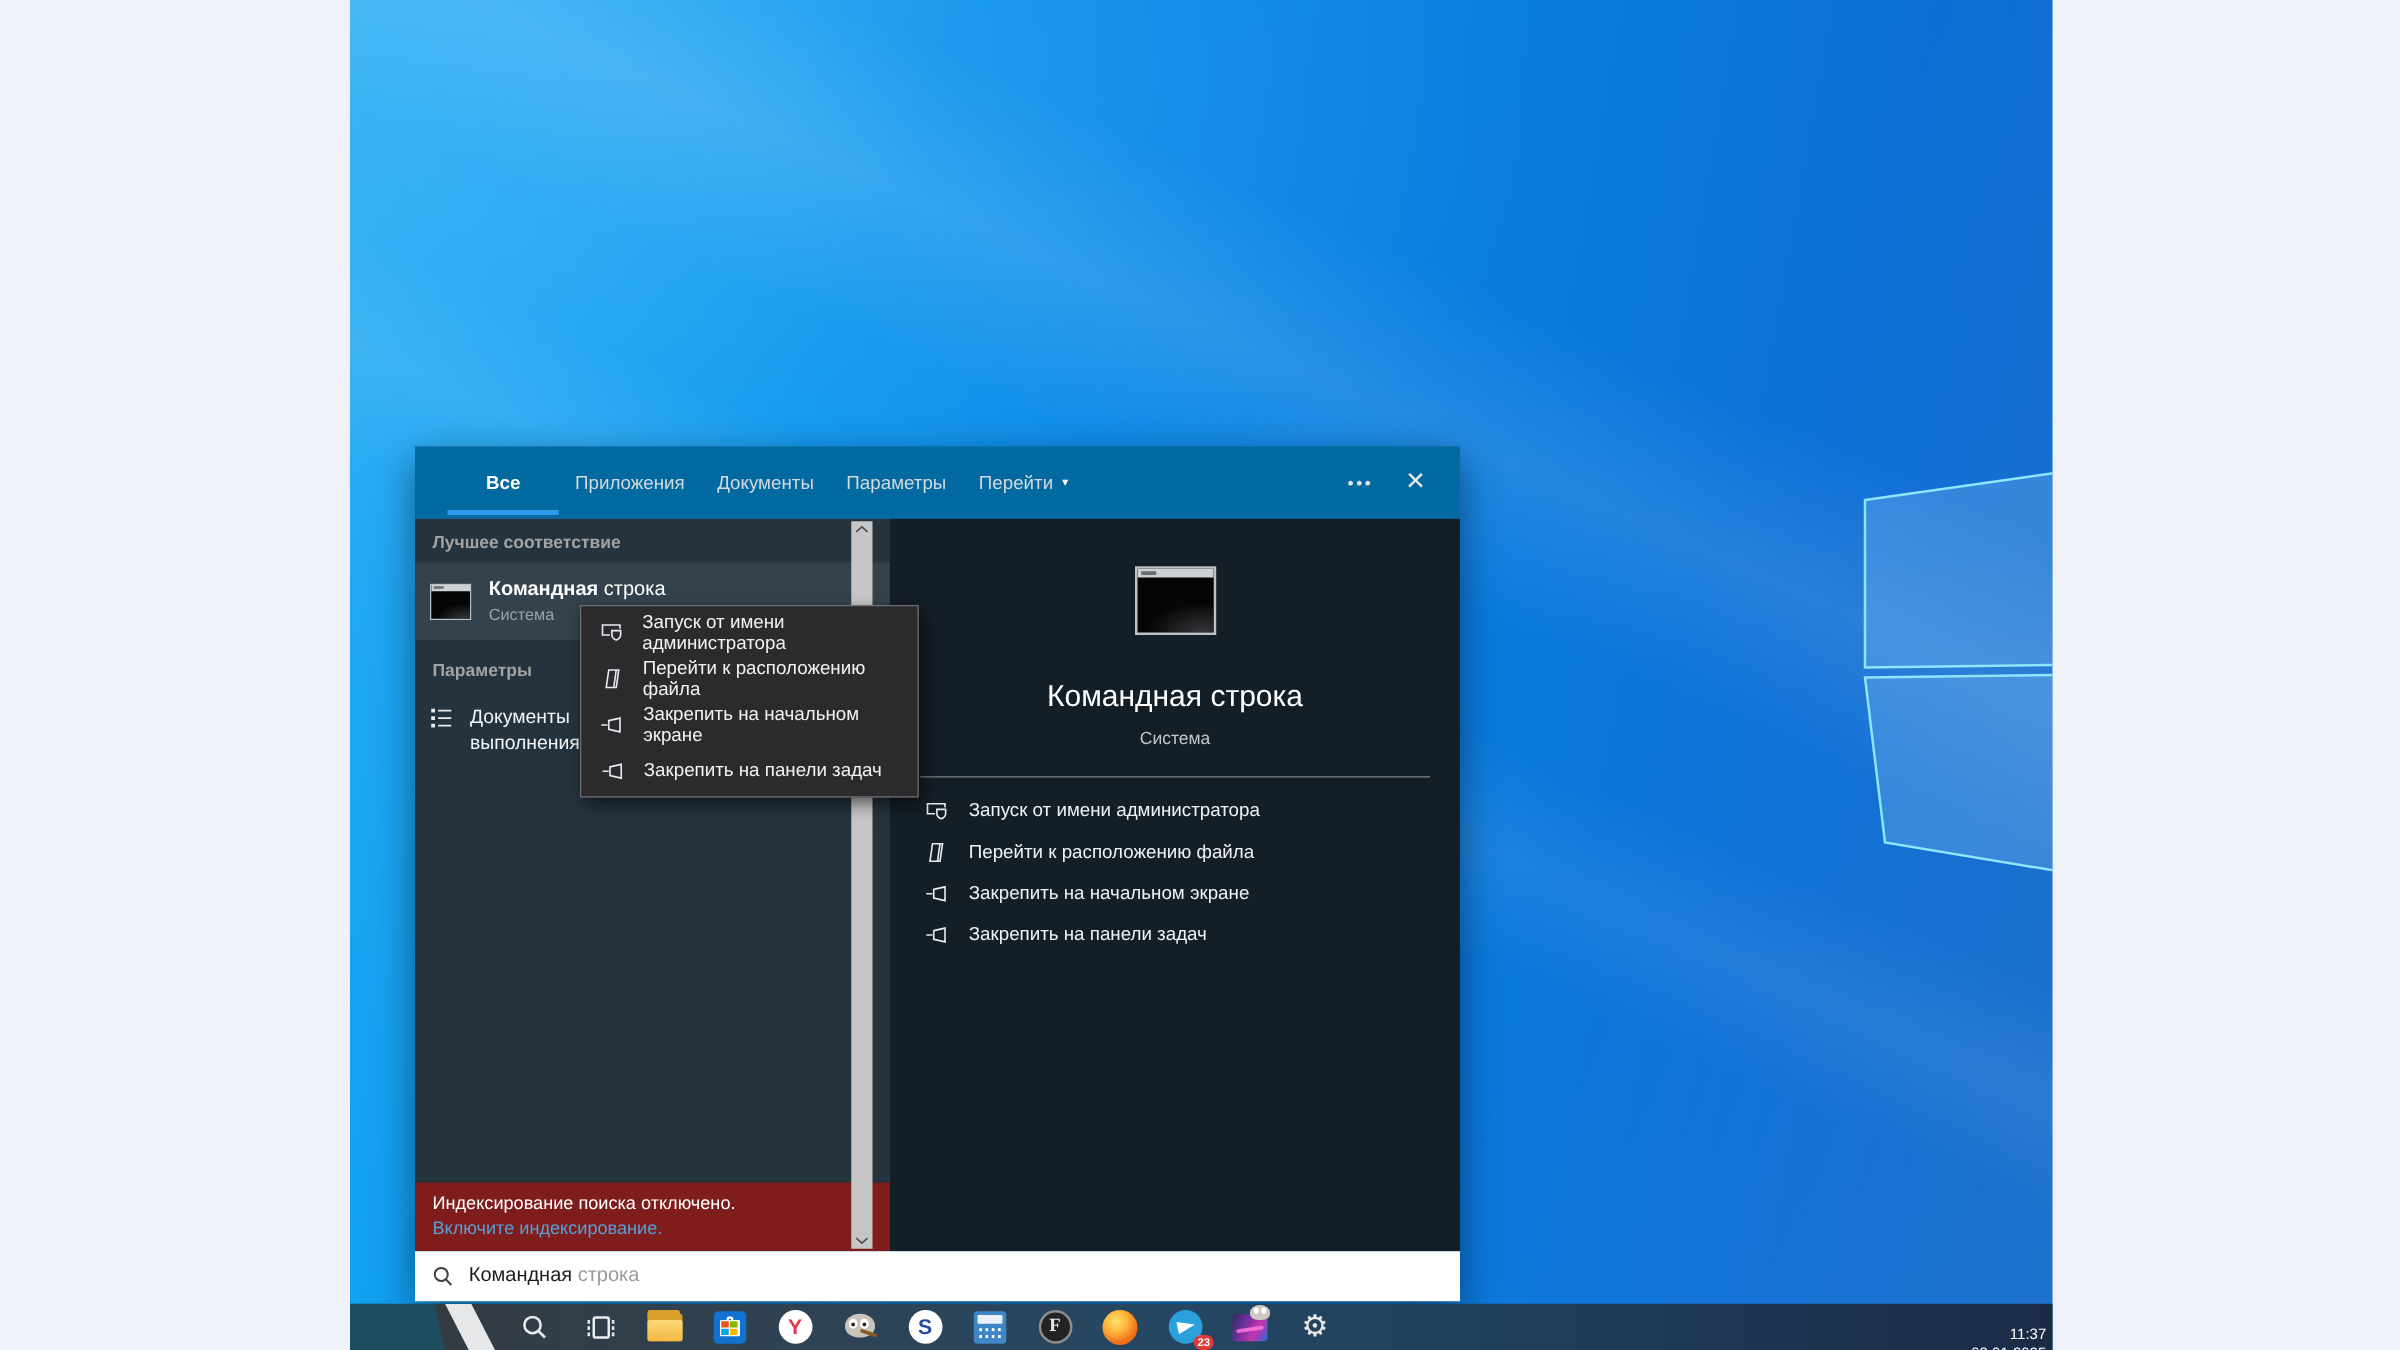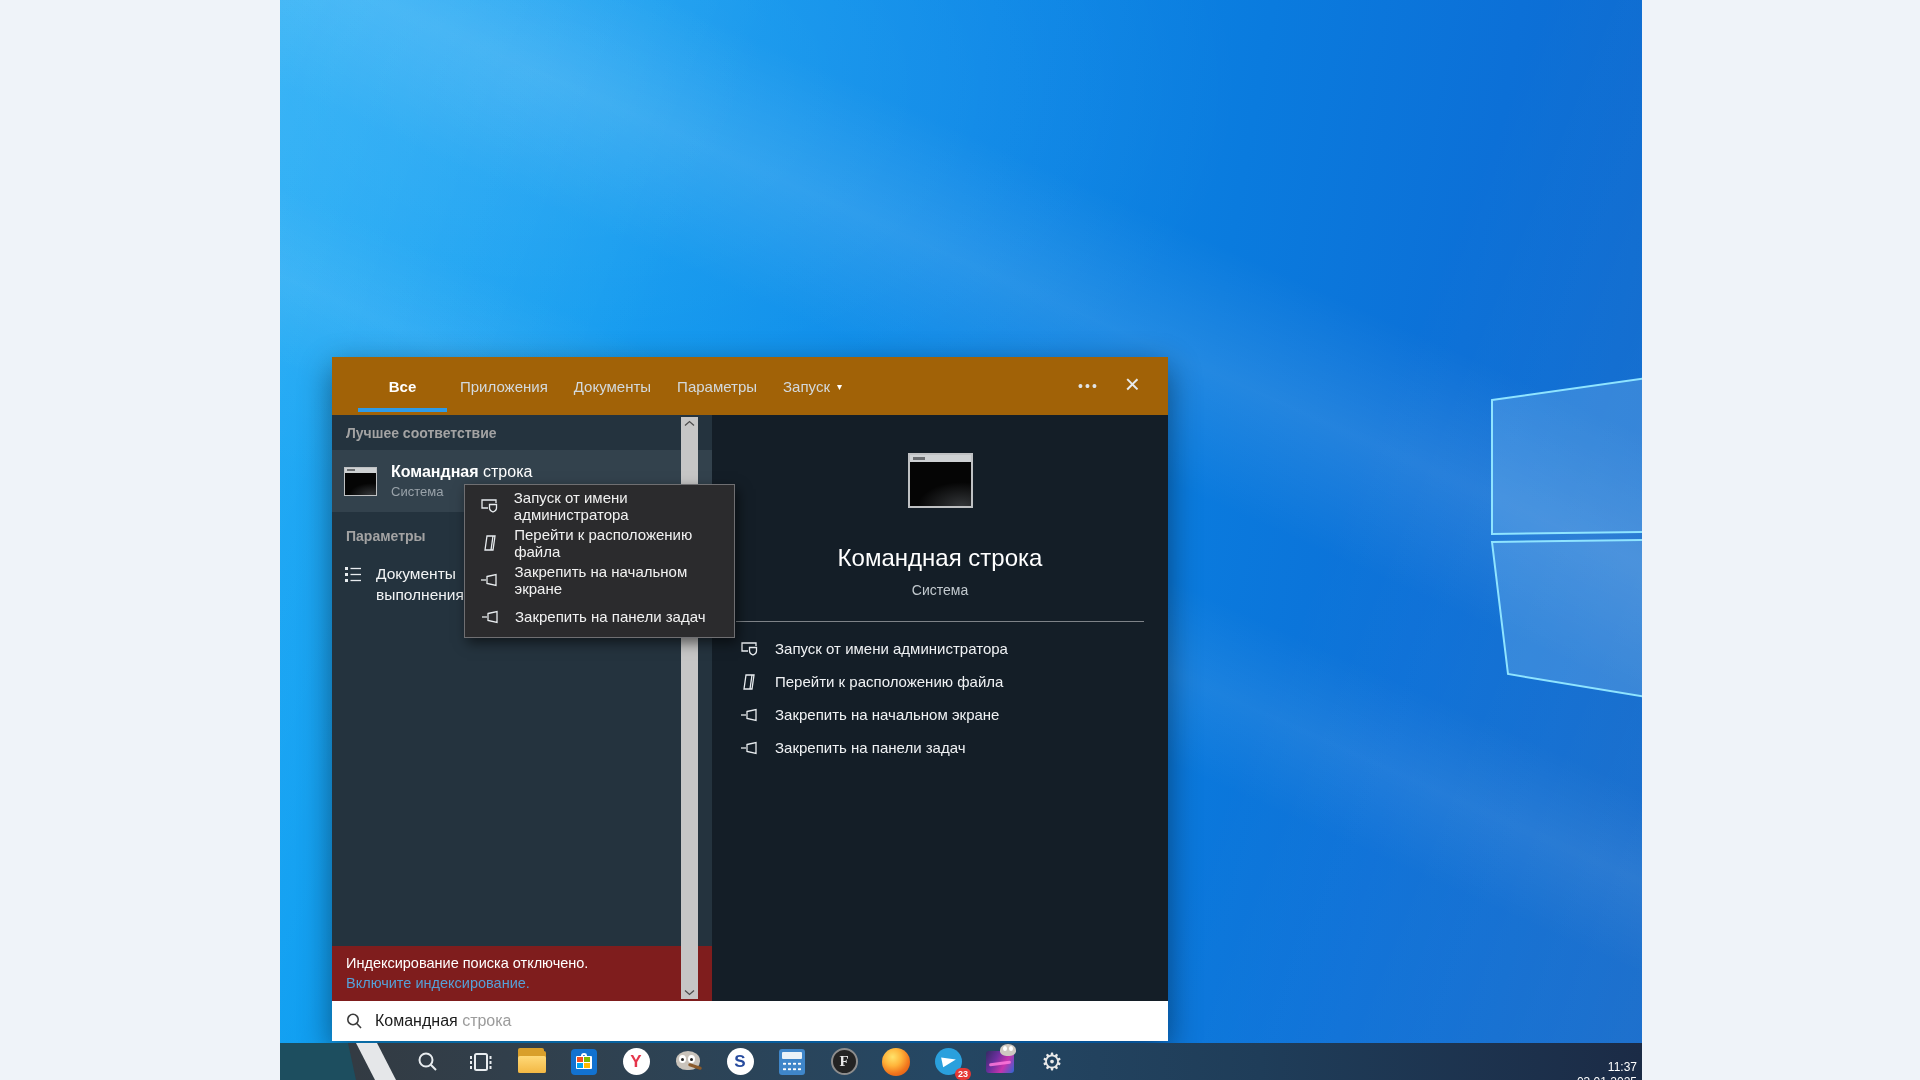--- a/index.html
+++ b/index.html
@@ -16,21 +16,21 @@
       linear-gradient(100deg, #0fa4f4 0%, #0d99ef 24%, #0b88e7 46%, #0a7bde 64%, #0c70d7 80%, #0e66c9 100%);
   }
   .beam { position:absolute; background:linear-gradient(180deg, rgba(255,255,255,0), rgba(255,255,255,.10), rgba(255,255,255,0)); transform:rotate(24deg); }
   .beam1 { left:-180px; top:180px; width:1900px; height:240px; }
   .beam2 { left:-120px; top:560px; width:1900px; height:170px; opacity:.7; }
   .winlogo { position:absolute; left:1205px; top:360px; }
 
   
   .search-window { position:absolute; left:332px; top:357px; width:836px; height:684px;
     box-shadow:0 10px 30px rgba(0,0,0,.45); font-size:15px; color:#eef1f3; }
-  .tabbar { position:absolute; left:0; top:0; width:100%; height:58px; background:#a16207;
+  .tabbar { position:absolute; left:0; top:0; width:100%; height:58px; background:#0369a1;
     display:flex; align-items:center; padding-left:26px; }
   .tab { position:relative; height:58px; display:flex; align-items:center; justify-content:center;
     padding:0 13px; color:#d3d9dd; font-size:15px; cursor:default; }
   .tab.active { color:#ffffff; font-weight:bold; min-width:89px; }
   .tab.active::after { content:""; position:absolute; left:0; right:0; bottom:3px; height:4px; background:#2e9be8; }
   .tab .caret { font-size:10px; margin-left:7px; color:#ffffff; }
   .tabbar-right { margin-left:auto; display:flex; align-items:center; gap:14px; padding-right:22px; }
   .more-btn { color:#dfe3e6; font-size:14px; letter-spacing:2px; padding:4px 6px; }
   .close-btn { color:#e8ebed; font-size:26px; font-weight:300; line-height:20px; padding:0 6px 4px 6px; }
 
@@ -167,21 +167,21 @@
   </div>
 
   <div class="search-window">
 
     <div class="tabbar">
       <div class="tab active">Все</div>
       <div class="tab">Приложения</div>
       <div class="tab">Документы</div>
       <div class="tab">Параметры</div>
       <div class="tab">
-        <span>Запуск</span>
+        <span>Перейти</span>
         <span class="caret">▾</span>
       </div>
       <div class="tabbar-right">
         <div class="more-btn">•••</div>
         <div class="close-btn">×</div>
       </div>
     </div>
 
     <div class="win-body">
 

